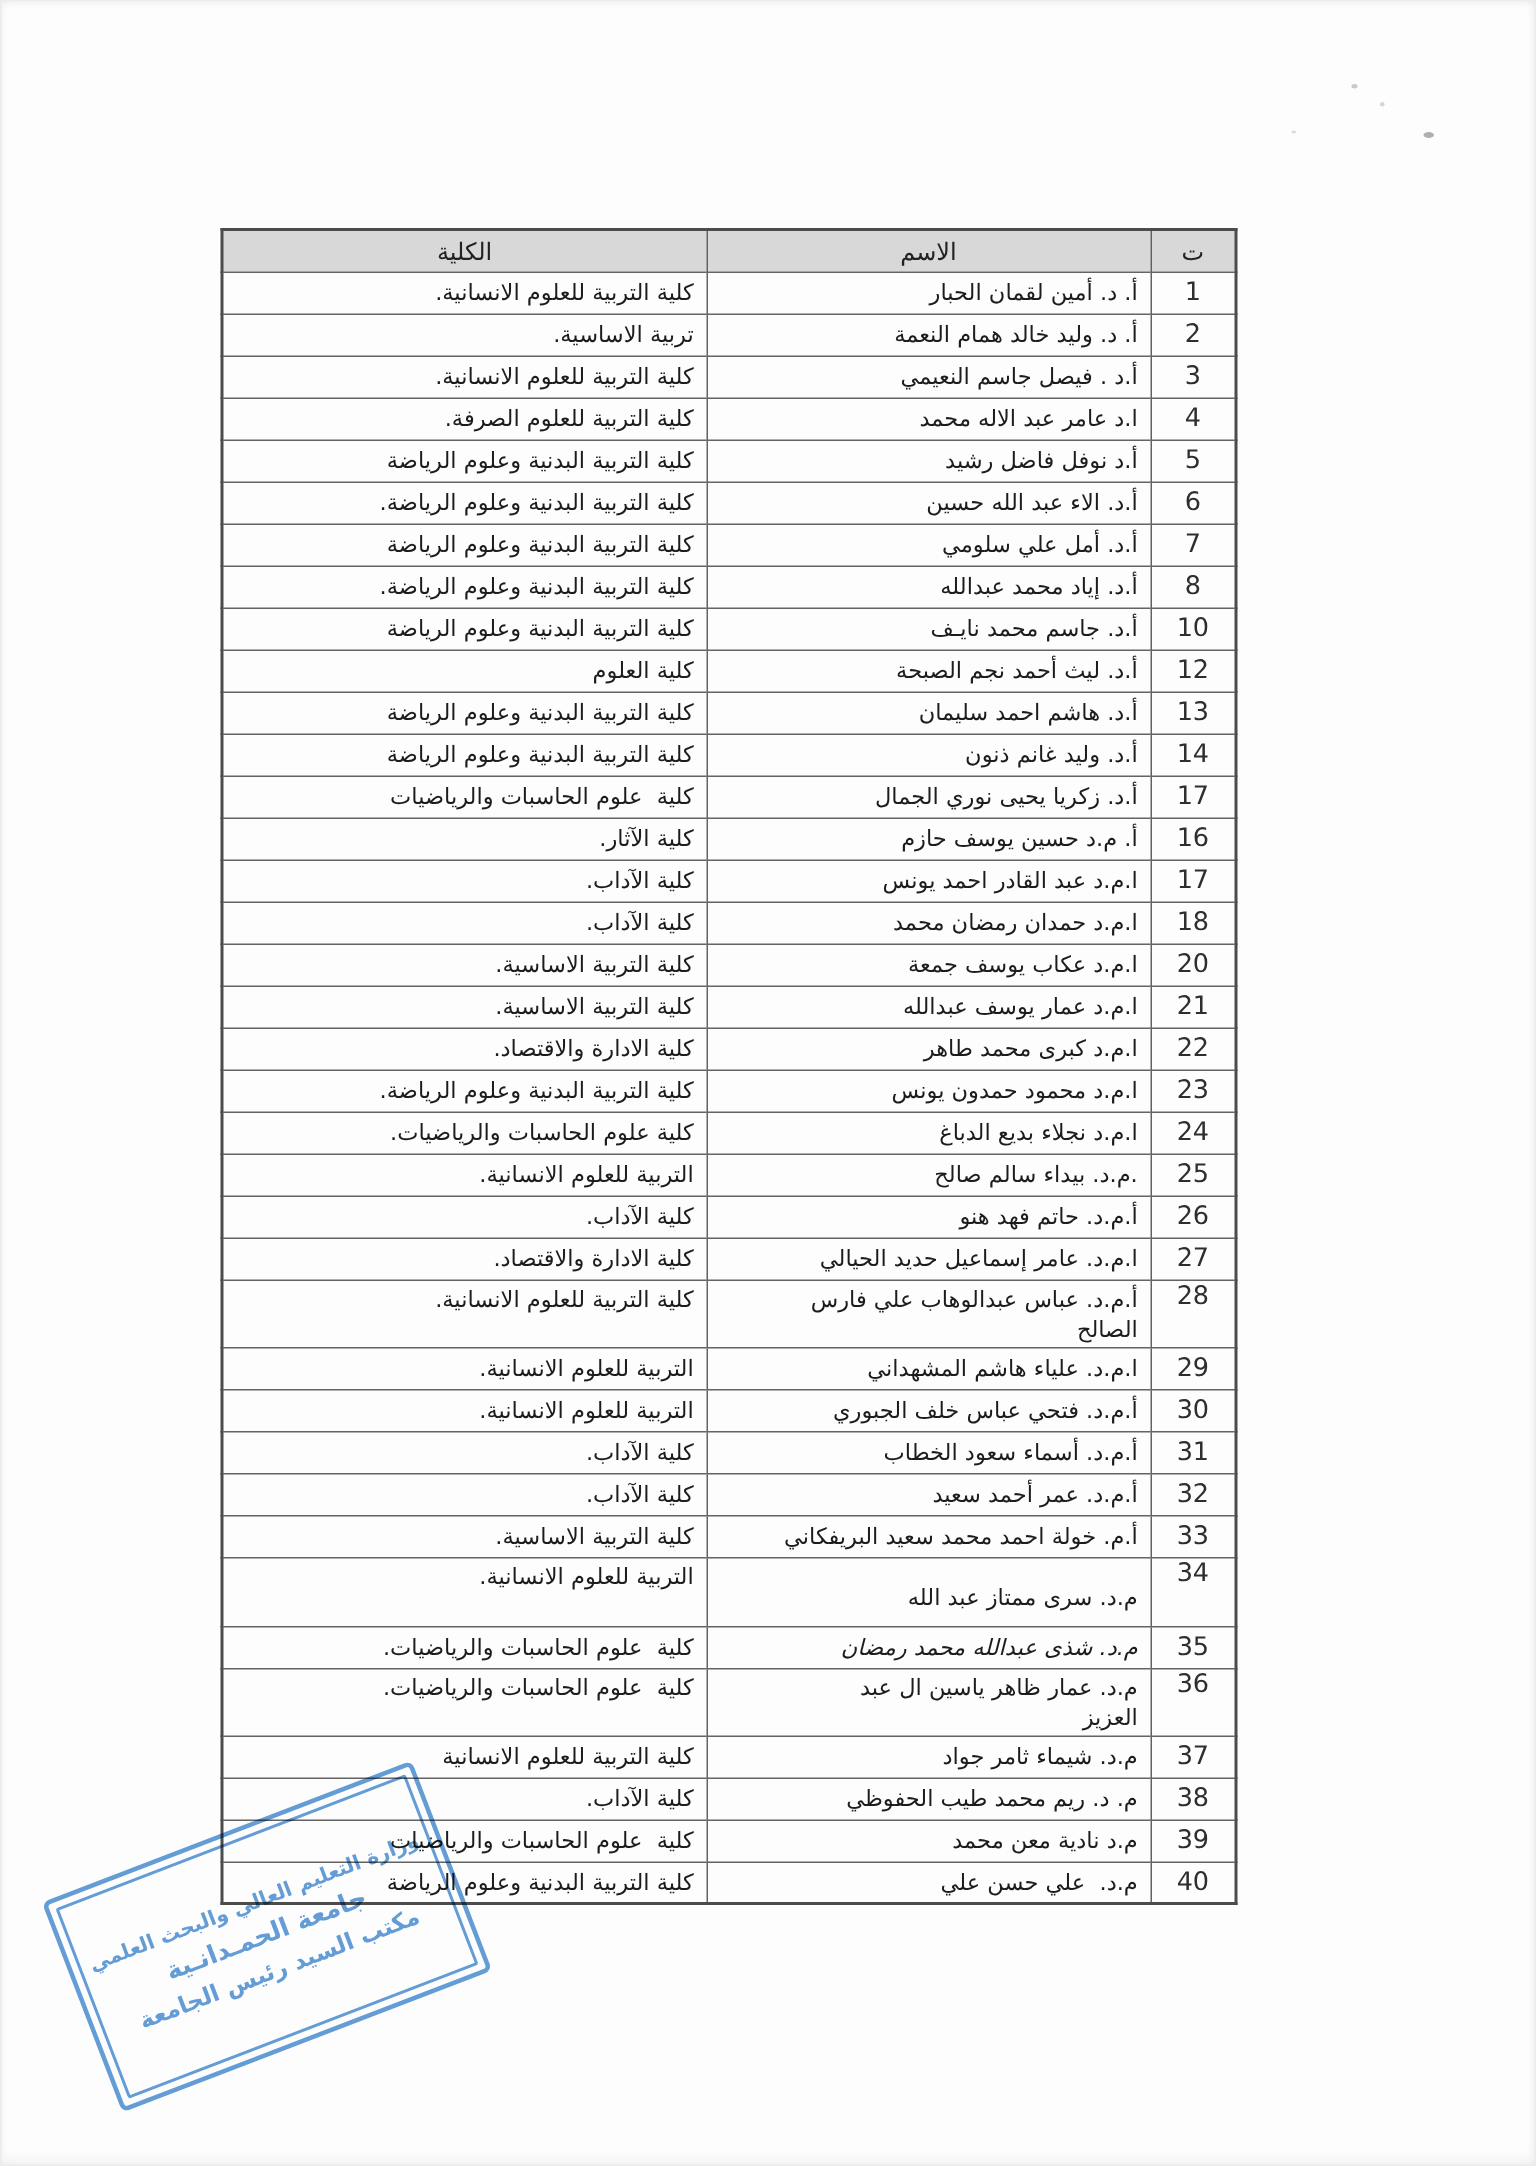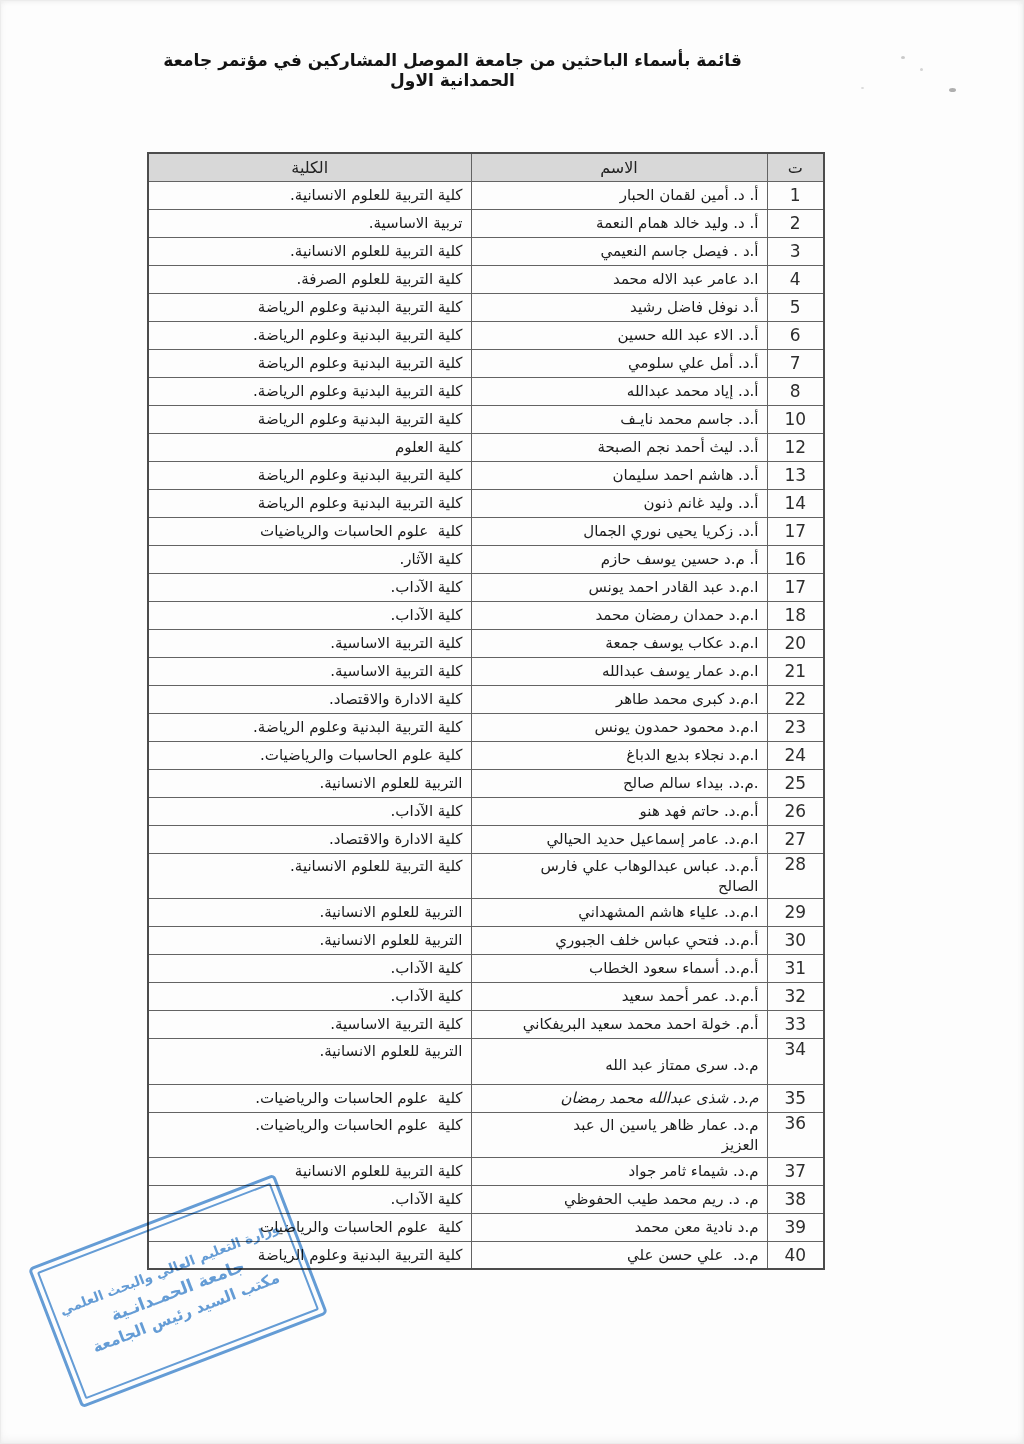--- a/index.html
+++ b/index.html
@@ -68,21 +68,20 @@
   .speck.s1 { left:901px; top:56px; width:4px; height:3px; opacity:.45; }
   .speck.s2 { left:920px; top:68px; width:3px; height:3px; opacity:.35; }
   .speck.s3 { left:949px; top:88px; width:7px; height:4px; opacity:.55; background:#6f6f6f; }
   .speck.s4 { left:861px; top:87px; width:3px; height:2px; opacity:.3; }
 </style>
 </head>
 <body>
 
 <div class="page">
 
-  <div class="doc-title">قائمة بأسماء الباحثين من جامعة الموصل المشاركين في مؤتمر جامعة الحمدانية الاول</div>
 
   <div class="table-wrap">
     <table class="roster">
       <colgroup>
         <col class="col-serial">
           <col class="col-name">
           <col class="col-college">
       </colgroup>
       <thead>
         <tr>

